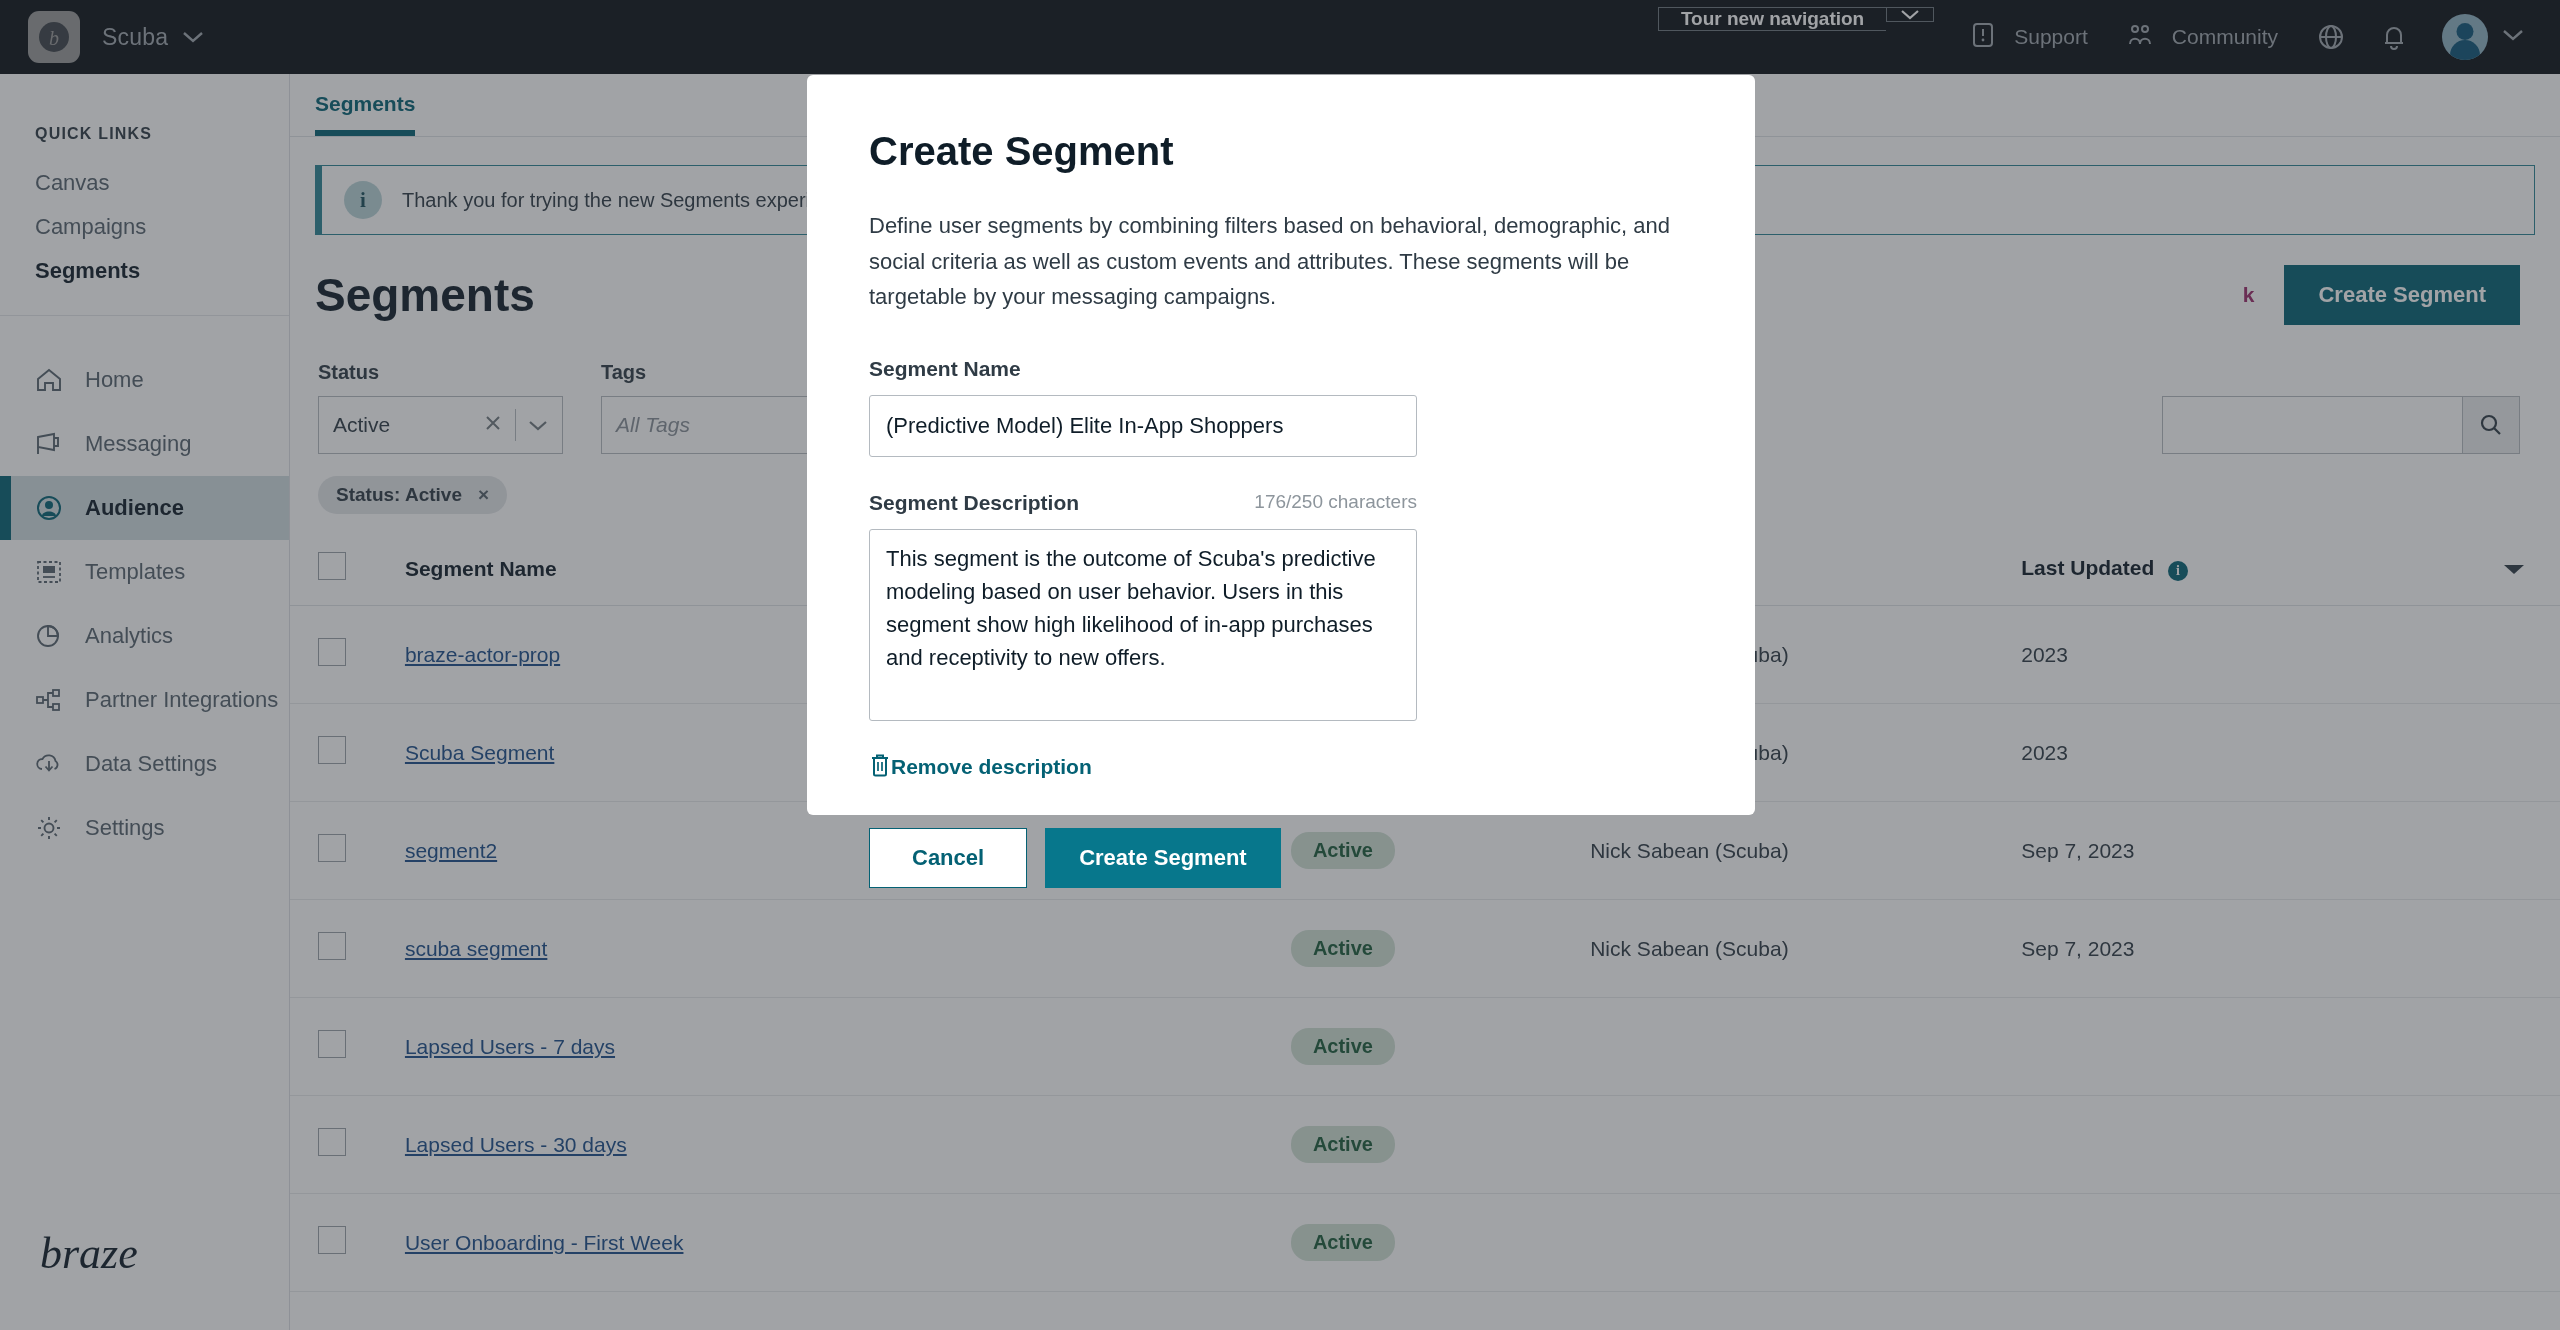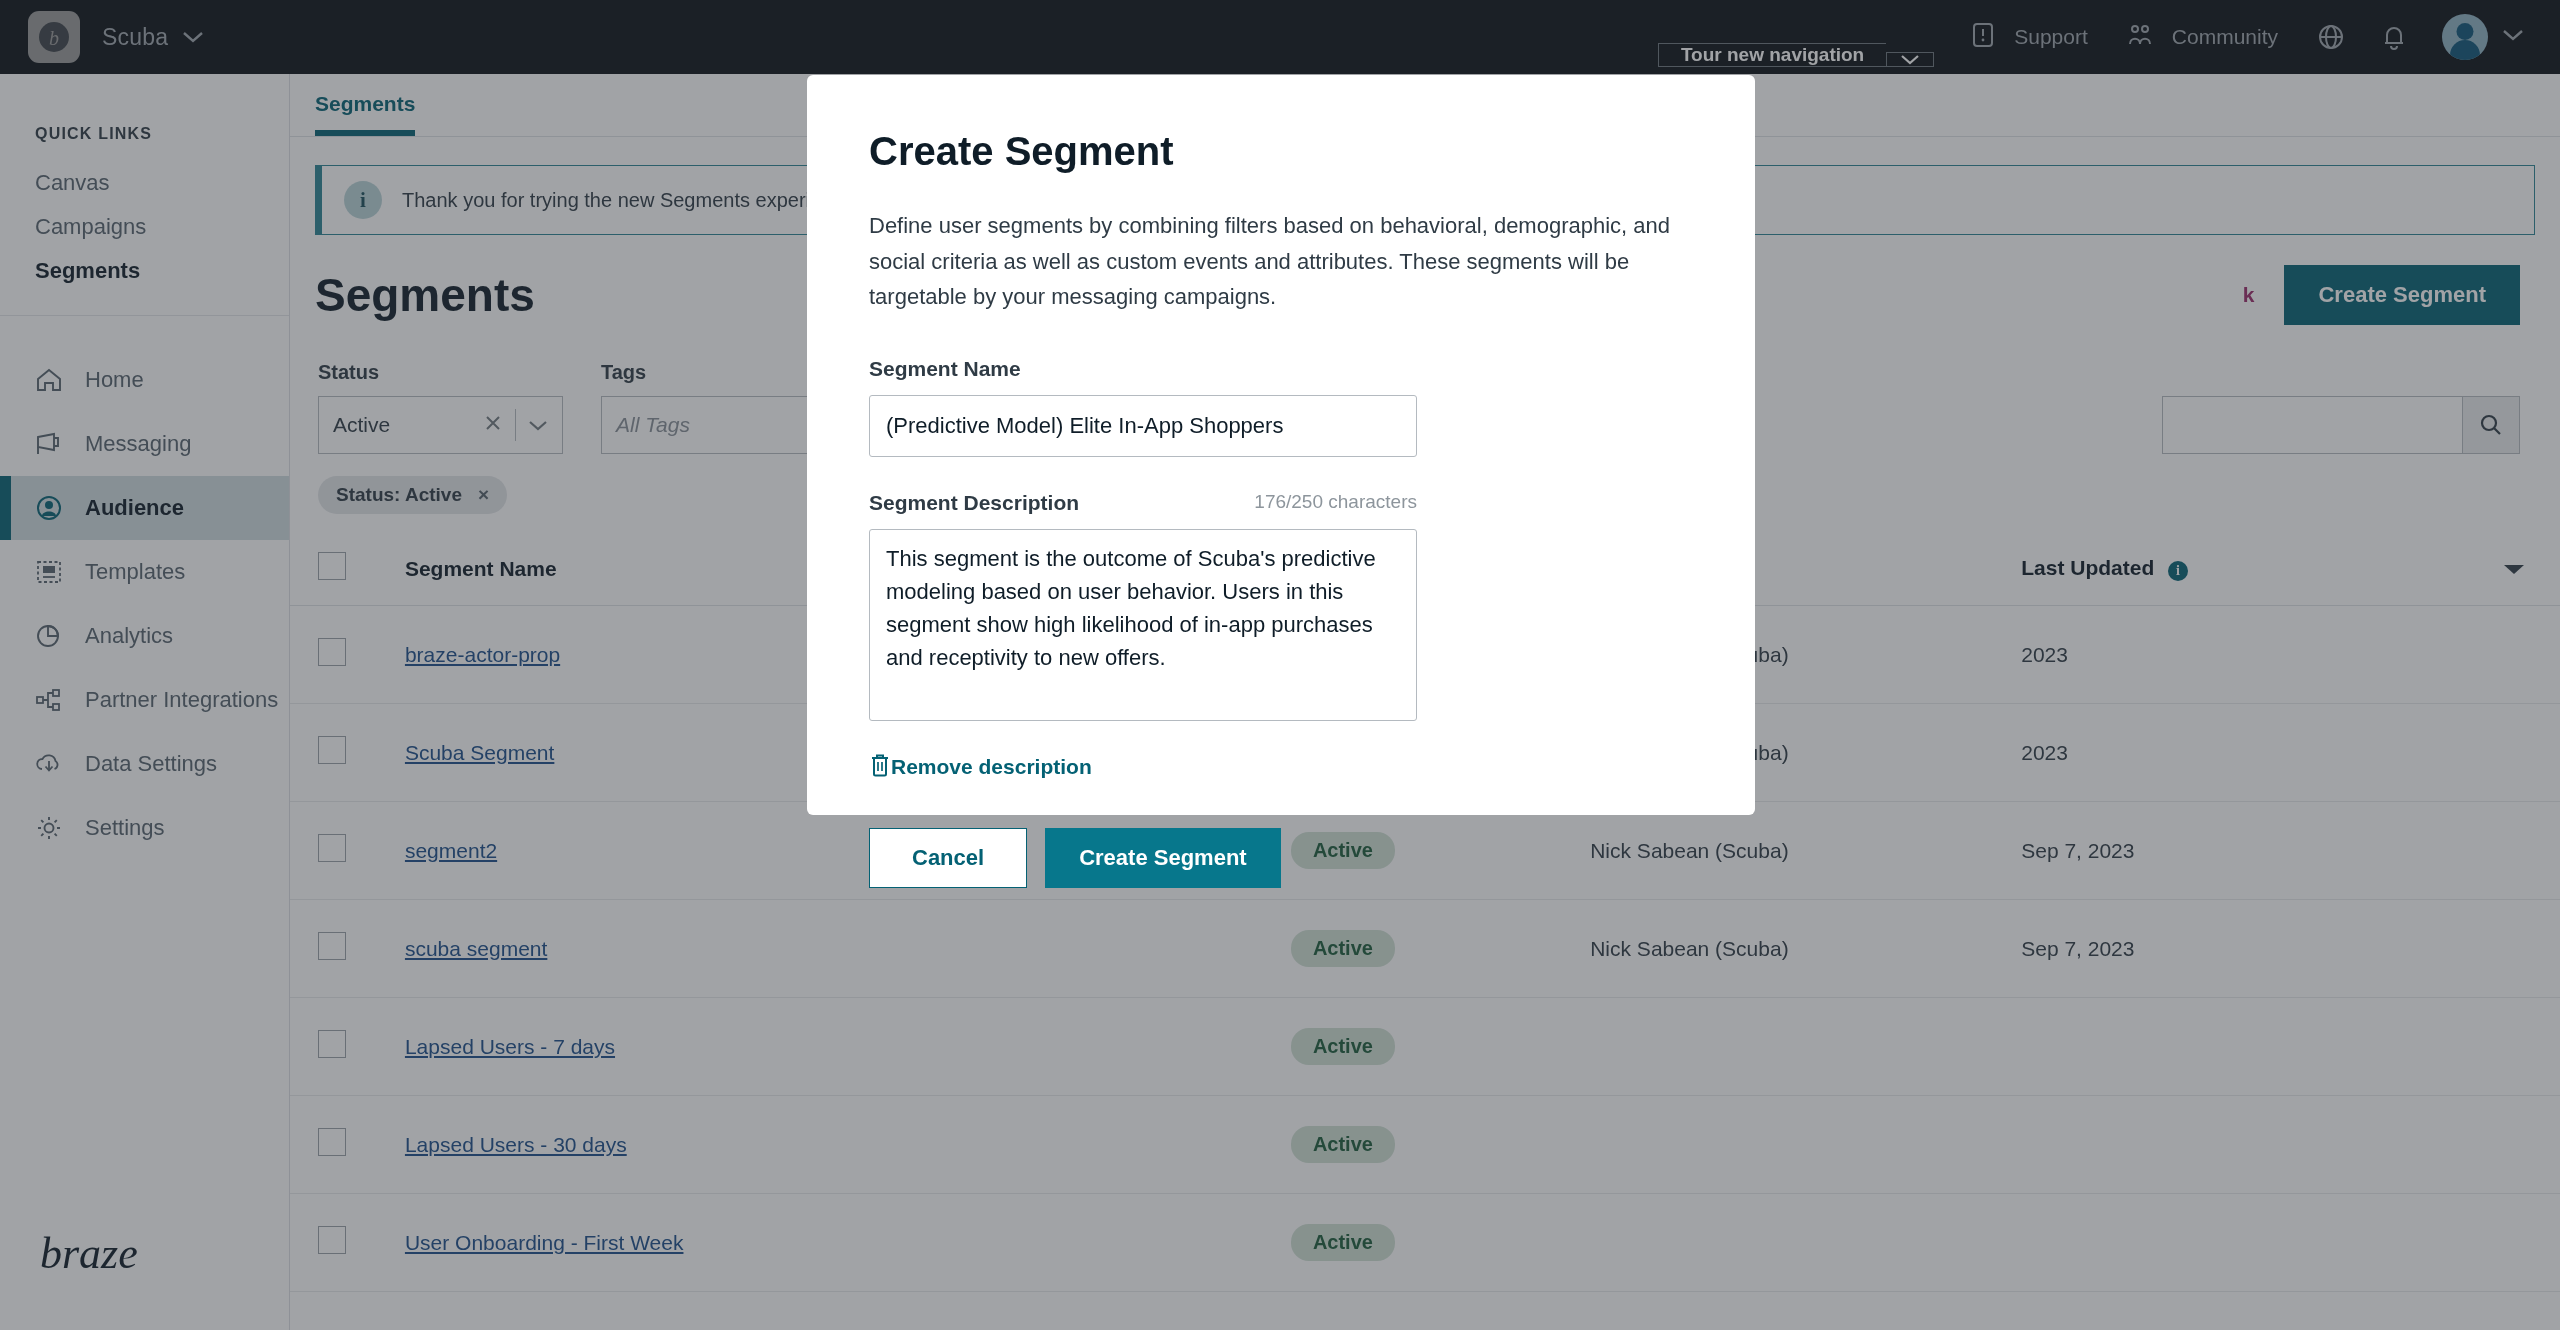--- a/index.html
+++ b/index.html
@@ -26,21 +26,21 @@
     display: flex; align-items: center; justify-content: center;
   }
   .brand-logo svg { display:block; }
   .workspace-name {
     color: #9fa6ad; font-size: 23px; margin-left: 22px; letter-spacing: .2px;
   }
   .ws-caret { margin-left: 14px; display:flex; align-items:center; }
   .topbar-right {
     margin-left: auto; display: flex; align-items: center; padding-right: 36px; gap: 0;
   }
-  .tour-btn-group { display: flex; align-items: flex-end; height: 60px; margin-right: 36px; }
+  .tour-btn-group { display: flex; align-items: flex-start; height: 60px; margin-right: 36px; }
   .tour-btn {
     border: 1px solid #6c757d; border-right: none;
     background: transparent; color: #ffffff;
     font-size: 19px; font-weight: bold;
     padding: 0 22px; display: flex; align-items: center;
     font-family: "Liberation Sans", sans-serif; cursor: pointer;
   }
   .tour-caret {
     border: 1px solid #6c757d; background: transparent;
     width: 48px; display: flex; align-items: center; justify-content: center;

